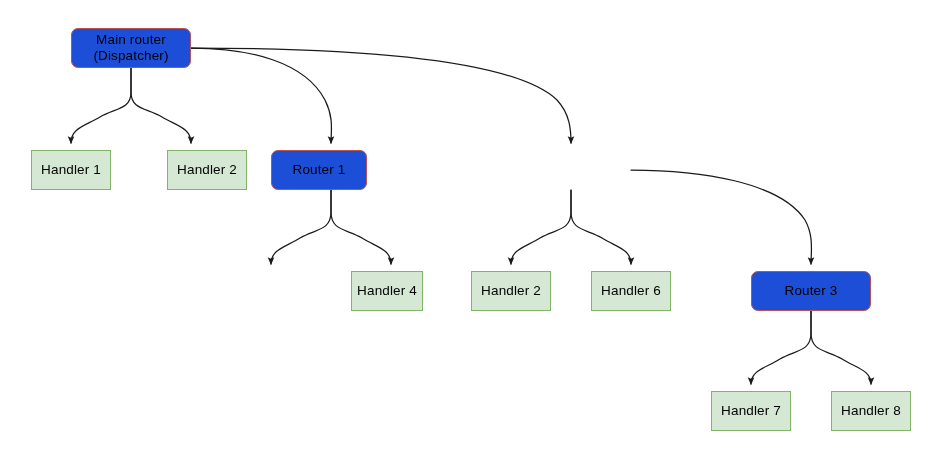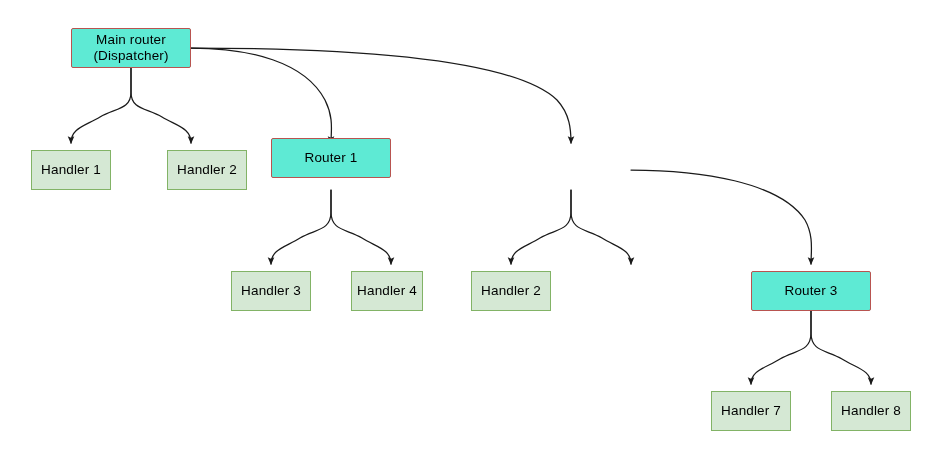--- a/index.html
+++ b/index.html
@@ -32,23 +32,23 @@
     align-items: center;
     justify-content: center;
     text-align: center;
     font-size: 13.5px;
     line-height: 1.22;
     color: #000000;
     white-space: pre-line;
     letter-spacing: 0.01em;
   }
   .node-router {
-    background: #5eead4;
+    background: #1d4ed8;
     border: 1px solid #b85450;
-    border-radius: 2px;
+    border-radius: 7px;
   }
   .node-handler {
     background: #d5e8d4;
     border: 1px solid #82b366;
     border-radius: 0px;
   }
 </style>
 </head>
 <body>
 
@@ -87,29 +87,29 @@
     </g>
   </svg>
 
   <div class="node node-router" style="left:71px;top:28px;width:120px;height:40px;">Main router
 (Dispatcher)</div>
 
   <div class="node node-handler" style="left:31px;top:150px;width:80px;height:40px;">Handler 1</div>
 
   <div class="node node-handler" style="left:151px;top:150px;width:80px;height:40px;margin-left:16px;">Handler 2</div>
 
-  <div class="node node-router" style="left:271px;top:138px;width:120px;height:40px;">Router 1</div>
+  <div class="node node-router" style="left:271px;top:150px;width:96px;height:40px;">Router 1</div>
 
 
-  <div class="node node-handler" style="left:231px;top:271px;width:80px;height:40px;">Handler 3</div>
 
   <div class="node node-handler" style="left:351px;top:271px;width:72px;height:40px;">Handler 4</div>
 
   <div class="node node-handler" style="left:471px;top:271px;width:80px;height:40px;">Handler 2</div>
 
+  <div class="node node-handler" style="left:591px;top:271px;width:80px;height:40px;">Handler 6</div>
 
   <div class="node node-router" style="left:751px;top:271px;width:120px;height:40px;">Router 3</div>
 
   <div class="node node-handler" style="left:711px;top:391px;width:80px;height:40px;">Handler 7</div>
 
   <div class="node node-handler" style="left:831px;top:391px;width:80px;height:40px;">Handler 8</div>
 
 </div>
 
 </body></html>

